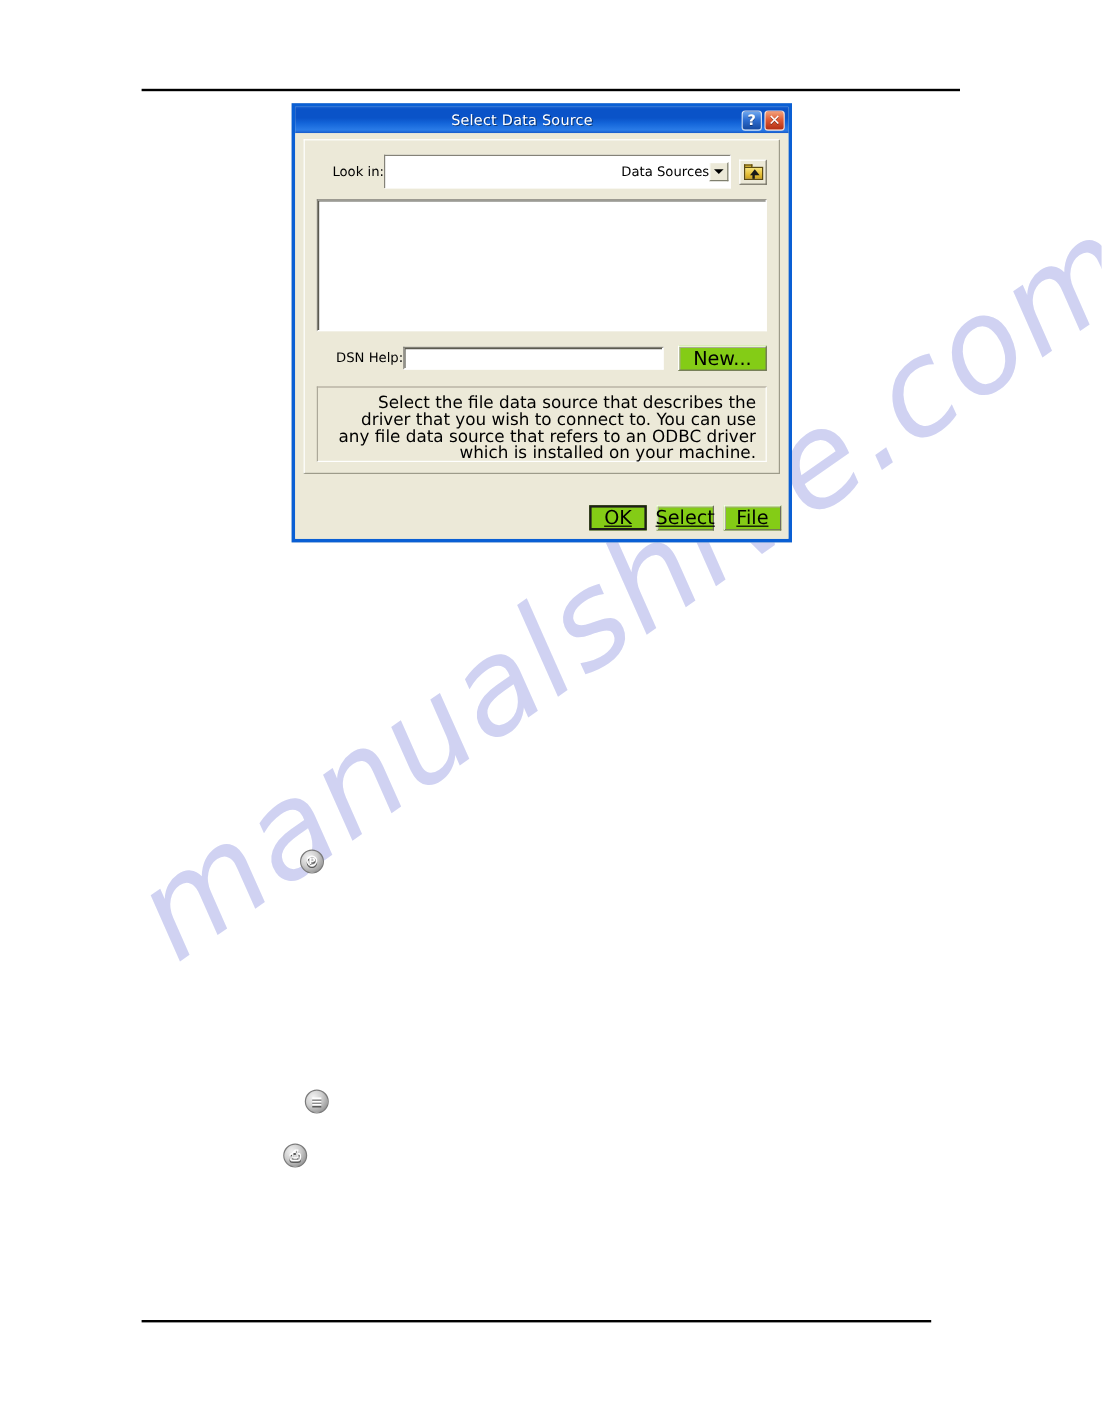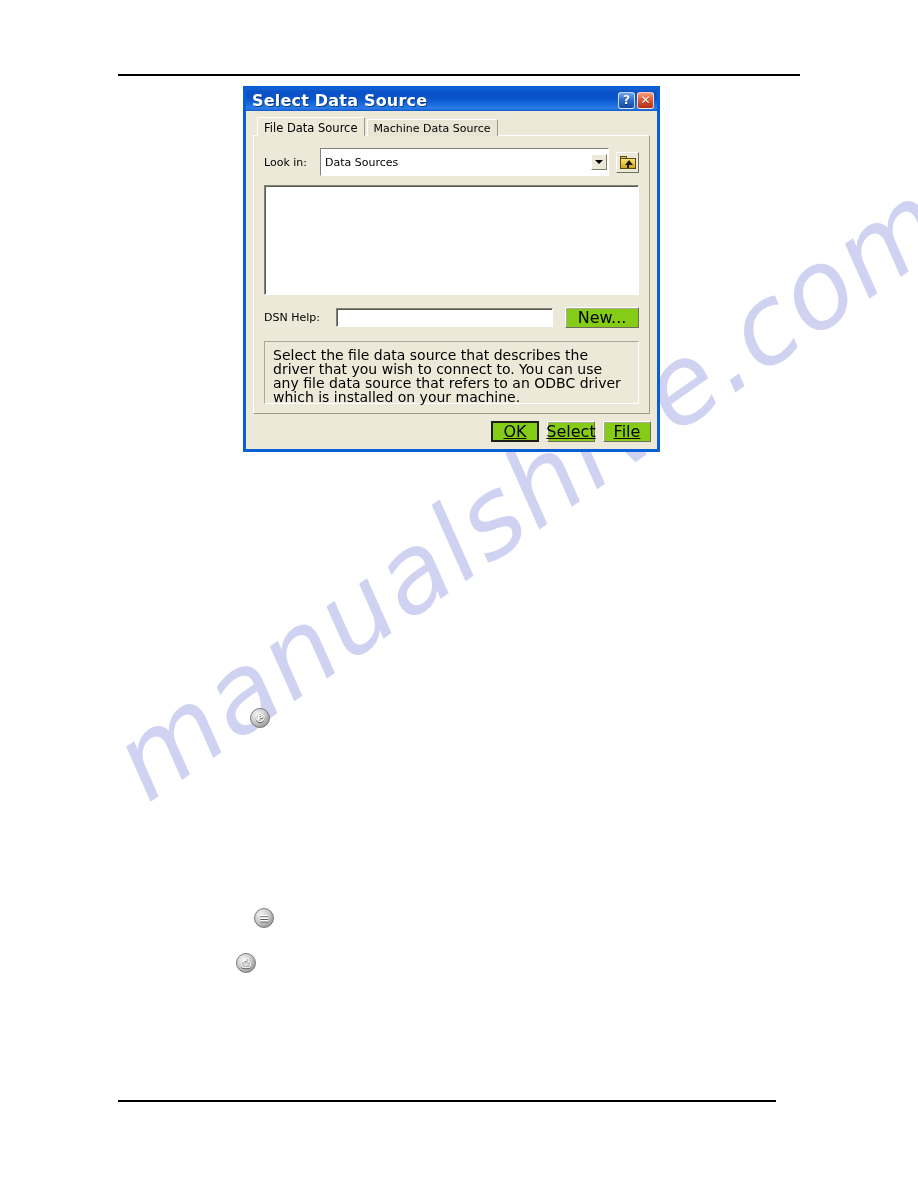--- a/index.html
+++ b/index.html
@@ -93,26 +93,27 @@
       #1263d8 60%, #2a7ce8 88%, #1659c9 100%);
     display: flex;
     align-items: center;
     padding: 0 3px 0 6px;
     box-sizing: border-box;
   }
   .title-text {
     flex: 1;
     color: #ffffff;
     font-family: "DejaVu Sans", sans-serif;
-    font-size: 16px;
-    font-weight: bold;
+    font-size: 12px;
+    font-weight: normal;
     letter-spacing: .2px;
     text-shadow: 1px 1px 0 rgba(0,0,0,.45);
     white-space: nowrap;
     overflow: hidden;
+    text-align: center;
   }
   .title-buttons { display: flex; gap: 2px; align-items: center; }
   .tb-btn {
     width: 17px;
     height: 17px;
     border-radius: 3px;
     box-sizing: border-box;
     display: flex;
     align-items: center;
     justify-content: center;
@@ -180,20 +181,21 @@
   .tabpage {
     position: relative;
     margin-top: -1px;
     border: 1px solid #ffffff;
     border-right-color: #9d9b8a;
     border-bottom-color: #9d9b8a;
     background: #ece9d8;
     padding: 12px 10px 8px 10px;
     height: 279px;
     box-sizing: border-box;
+    text-align: right;
   }
 
   
   .row {
     display: flex;
     align-items: center;
   }
   .lbl {
     font-family: "DejaVu Sans", sans-serif;
     font-size: 11px;
@@ -406,24 +408,20 @@
     <div class="titlebar">
       <div class="title-text">Select Data Source</div>
       <div class="title-buttons">
         <div class="tb-btn tb-help">?</div>
         <div class="tb-btn tb-close">✕</div>
       </div>
     </div>
 
     <div class="dlg-body">
 
-      <div class="tabstrip">
-        <div class="tab active">File Data Source</div>
-        <div class="tab inactive">Machine Data Source</div>
-      </div>
 
       <div class="tabpage">
 
         <div class="row">
           <span class="lbl lookin-label">Look in:</span>
           <div class="combo">
             <span class="value">Data Sources</span>
             <span class="arrow">
                 <i></i>
               </span>

